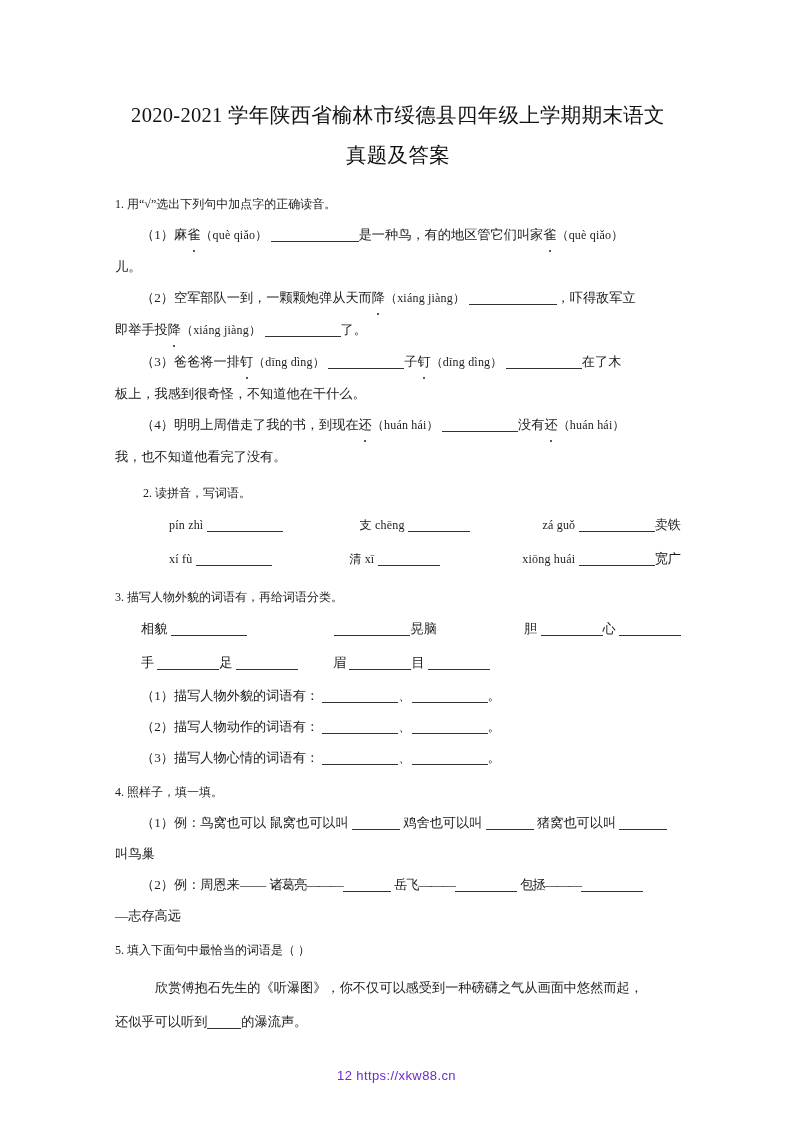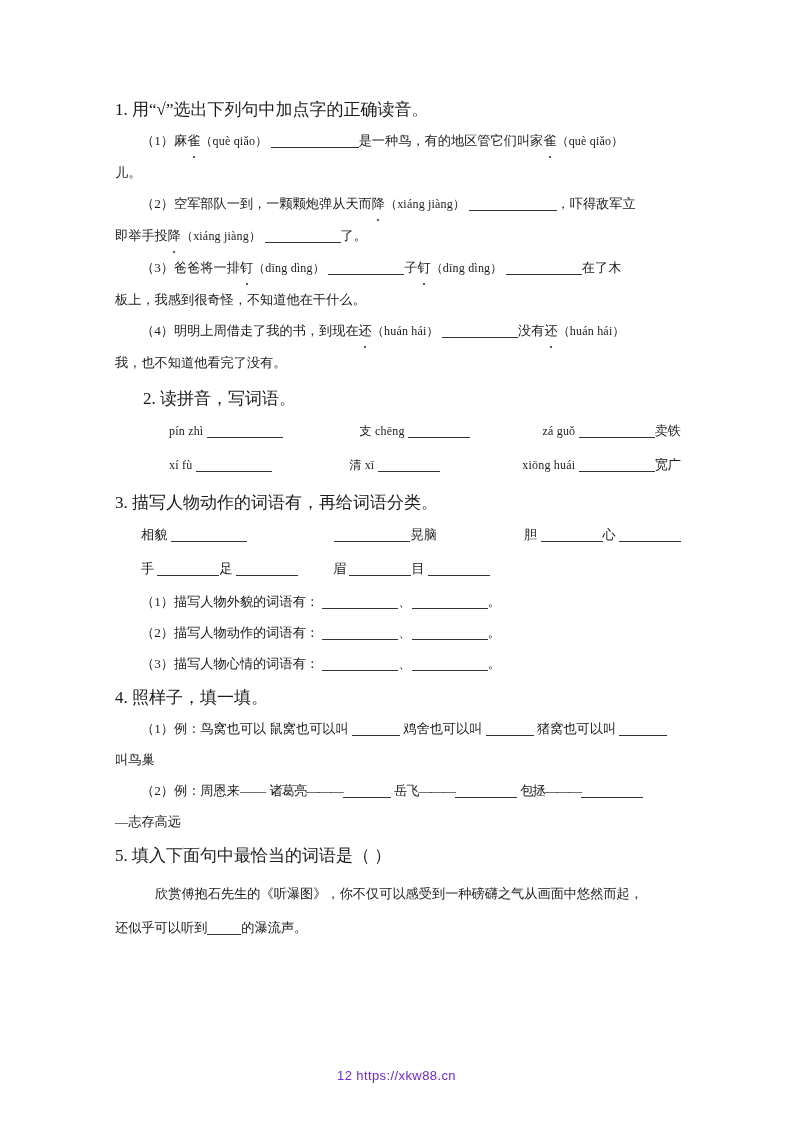--- a/index.html
+++ b/index.html
@@ -35,21 +35,21 @@
     margin: 0 0 14px 0;
     font-weight: normal;
   }
   .doc-title .tline { display: block; }
 
   
   .q {
     margin: 0 0 4px 0;
   }
   .q-head {
-    font-size: 17px;
+    font-size: 12px;
     line-height: 30px;
     white-space: nowrap;
   }
   .q-num {
     display: inline-block;
     font-family: "Liberation Serif", serif;
   }
 
   .line {
     font-size: 13.2px;
@@ -148,20 +148,24 @@
   }
   .footer .pg { margin-right: 4px; }
 
   .dash { letter-spacing: -1px; }
 </style>
 </head>
 <body>
 
 <div class="page">
 
+  <div class="doc-title">
+    <span class="tline">2020-2021 学年陕西省榆林市绥德县四年级上学期期末语文</span>
+    <span class="tline">真题及答案</span>
+  </div>
 
   <div class="q">
     <div class="q-head">
       <span class="q-num">1.</span>
       <span>用“√”选出下列句中加点字的正确读音。</span>
     </div>
 
     <div class="line indent1">
       <span>（1）</span><span>麻</span><span class="dotchar">雀</span><span class="py">（què qiǎo）</span>
       <span class="blank b-xl"></span><span>是一种鸟，有的地区管它们叫家</span><span class="dotchar">雀</span><span class="py">（què qiǎo）</span>
@@ -230,21 +234,21 @@
       <div class="gcell gc3">
         <span class="py">xiōng huái</span>
         <span class="blank b-lg"></span><span>宽广</span>
       </div>
     </div>
   </div>
 
   <div class="q" style="margin-top:6px;">
     <div class="q-head">
       <span class="q-num">3.</span>
-      <span>描写人物动作的词语有，再给词语分类。</span>
+      <span>描写人物外貌的词语有，再给词语分类。</span>
     </div>
 
     <div class="g3-row">
       <div class="c1">
         <span>相貌</span>
         <span class="blank b-lg"></span>
       </div>
       <div class="c2">
         <span class="blank b-lg"></span><span>晃脑</span>
       </div>

